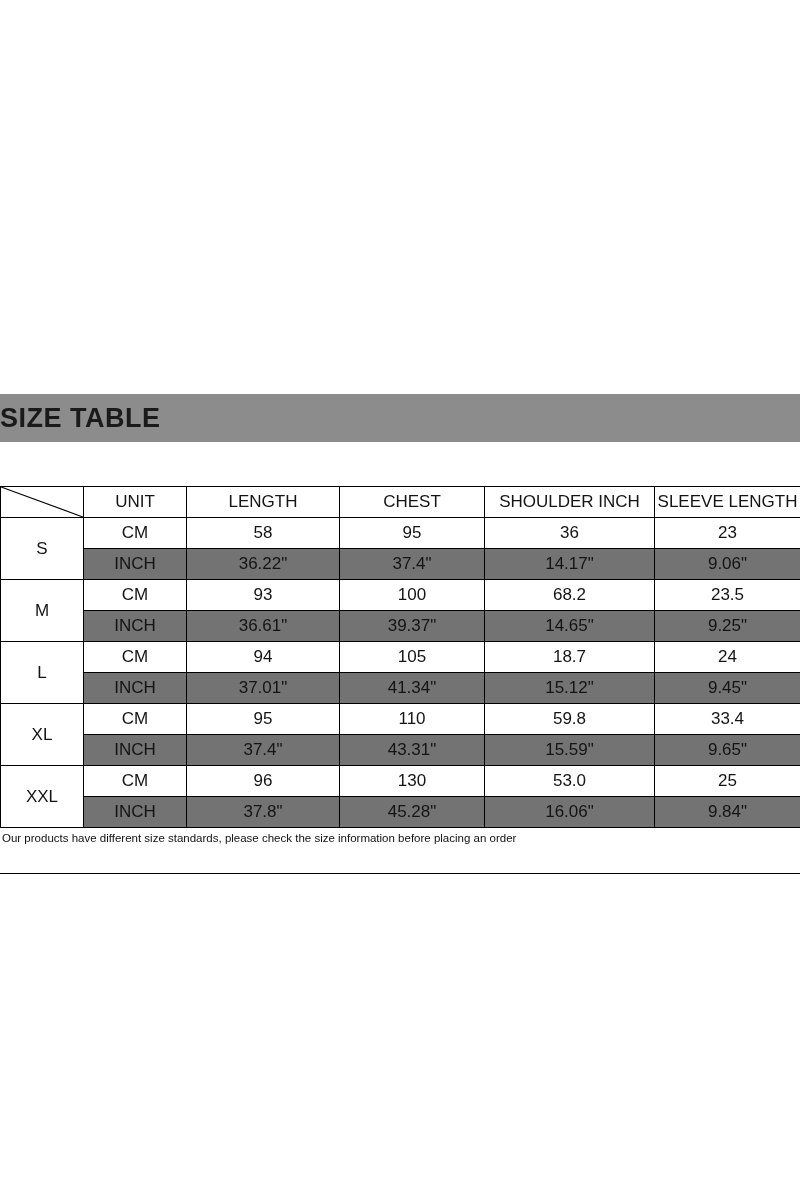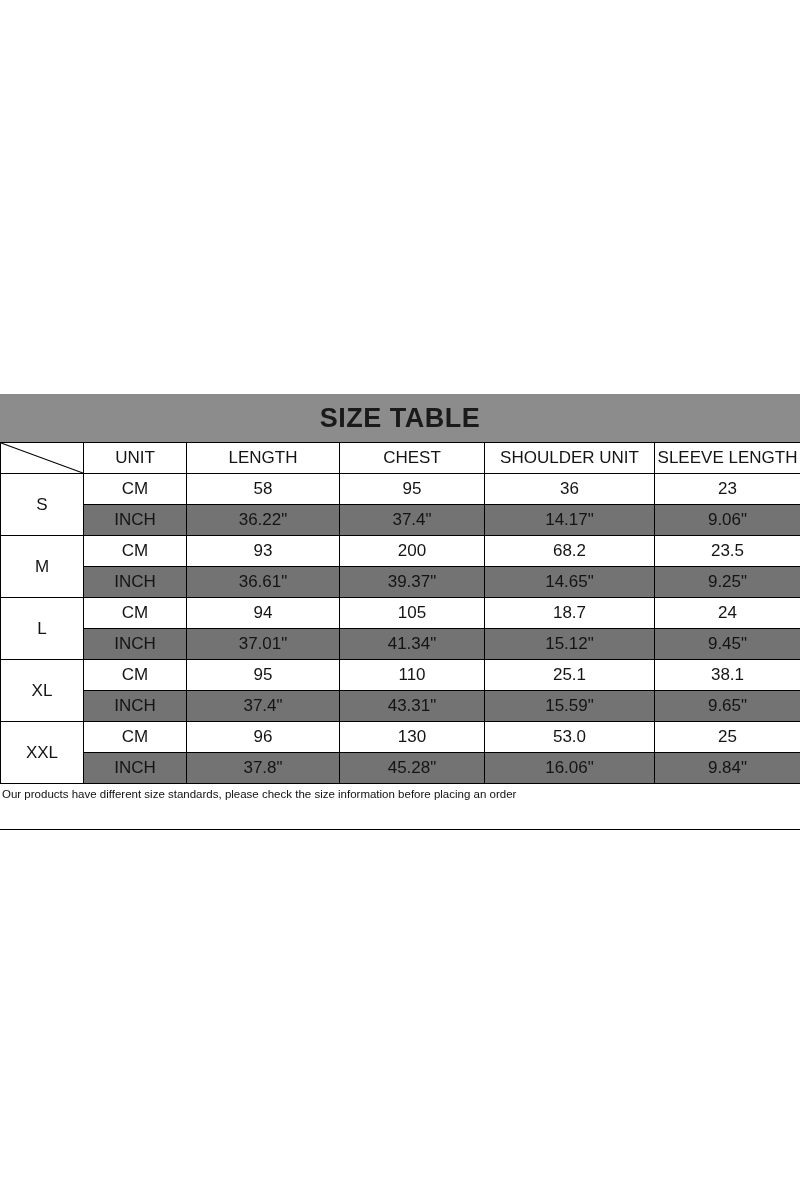--- a/index.html
+++ b/index.html
@@ -19,31 +19,31 @@
     position: absolute;
     left: 0;
     top: 394px;
     width: 800px;
   }
 
   .title-bar {
     background: #8c8c8c;
     height: 48px;
     line-height: 48px;
-    text-align: center;
     color: #1a1a1a;
     font-size: 27px;
     font-weight: bold;
     letter-spacing: 0.5px;
   }
 
   table.size-table {
     border-collapse: collapse;
     width: 800px;
     table-layout: fixed;
+    margin-top: 44px;
   }
 
   table.size-table td {
     border: 1px solid #000000;
     text-align: center;
     vertical-align: middle;
     color: #141414;
     font-size: 17px;
     height: 30px;
     padding: 0;
@@ -120,21 +120,21 @@
     <tbody>
       <tr class="hdr-row">
         <td class="corner-cell">
           <svg class="diag" viewBox="0 0 83 31" preserveAspectRatio="none">
             <line x1="0" y1="0" x2="83" y2="31" stroke="#000000" stroke-width="1.2"></line>
           </svg>
         </td>
         <td>UNIT</td>
         <td>LENGTH</td>
         <td>CHEST</td>
-        <td>SHOULDER UNIT</td>
+        <td>SHOULDER INCH</td>
         <td>SLEEVE LENGTH</td>
       </tr>
 
       <tr class="row-cm">
         <td class="size-cell" rowspan="2">S</td>
         <td>CM</td>
         <td>58</td>
         <td>95</td>
         <td>36</td>
         <td>23</td>
@@ -144,21 +144,21 @@
         <td>36.22"</td>
         <td>37.4"</td>
         <td>14.17"</td>
         <td>9.06"</td>
       </tr>
 
       <tr class="row-cm">
         <td class="size-cell" rowspan="2">M</td>
         <td>CM</td>
         <td>93</td>
-        <td>200</td>
+        <td>100</td>
         <td>68.2</td>
         <td>23.5</td>
       </tr>
       <tr class="row-inch">
         <td>INCH</td>
         <td>36.61"</td>
         <td>39.37"</td>
         <td>14.65"</td>
         <td>9.25"</td>
       </tr>
@@ -177,22 +177,22 @@
         <td>41.34"</td>
         <td>15.12"</td>
         <td>9.45"</td>
       </tr>
 
       <tr class="row-cm">
         <td class="size-cell" rowspan="2">XL</td>
         <td>CM</td>
         <td>95</td>
         <td>110</td>
-        <td>25.1</td>
-        <td>38.1</td>
+        <td>59.8</td>
+        <td>33.4</td>
       </tr>
       <tr class="row-inch">
         <td>INCH</td>
         <td>37.4"</td>
         <td>43.31"</td>
         <td>15.59"</td>
         <td>9.65"</td>
       </tr>
 
       <tr class="row-cm">

